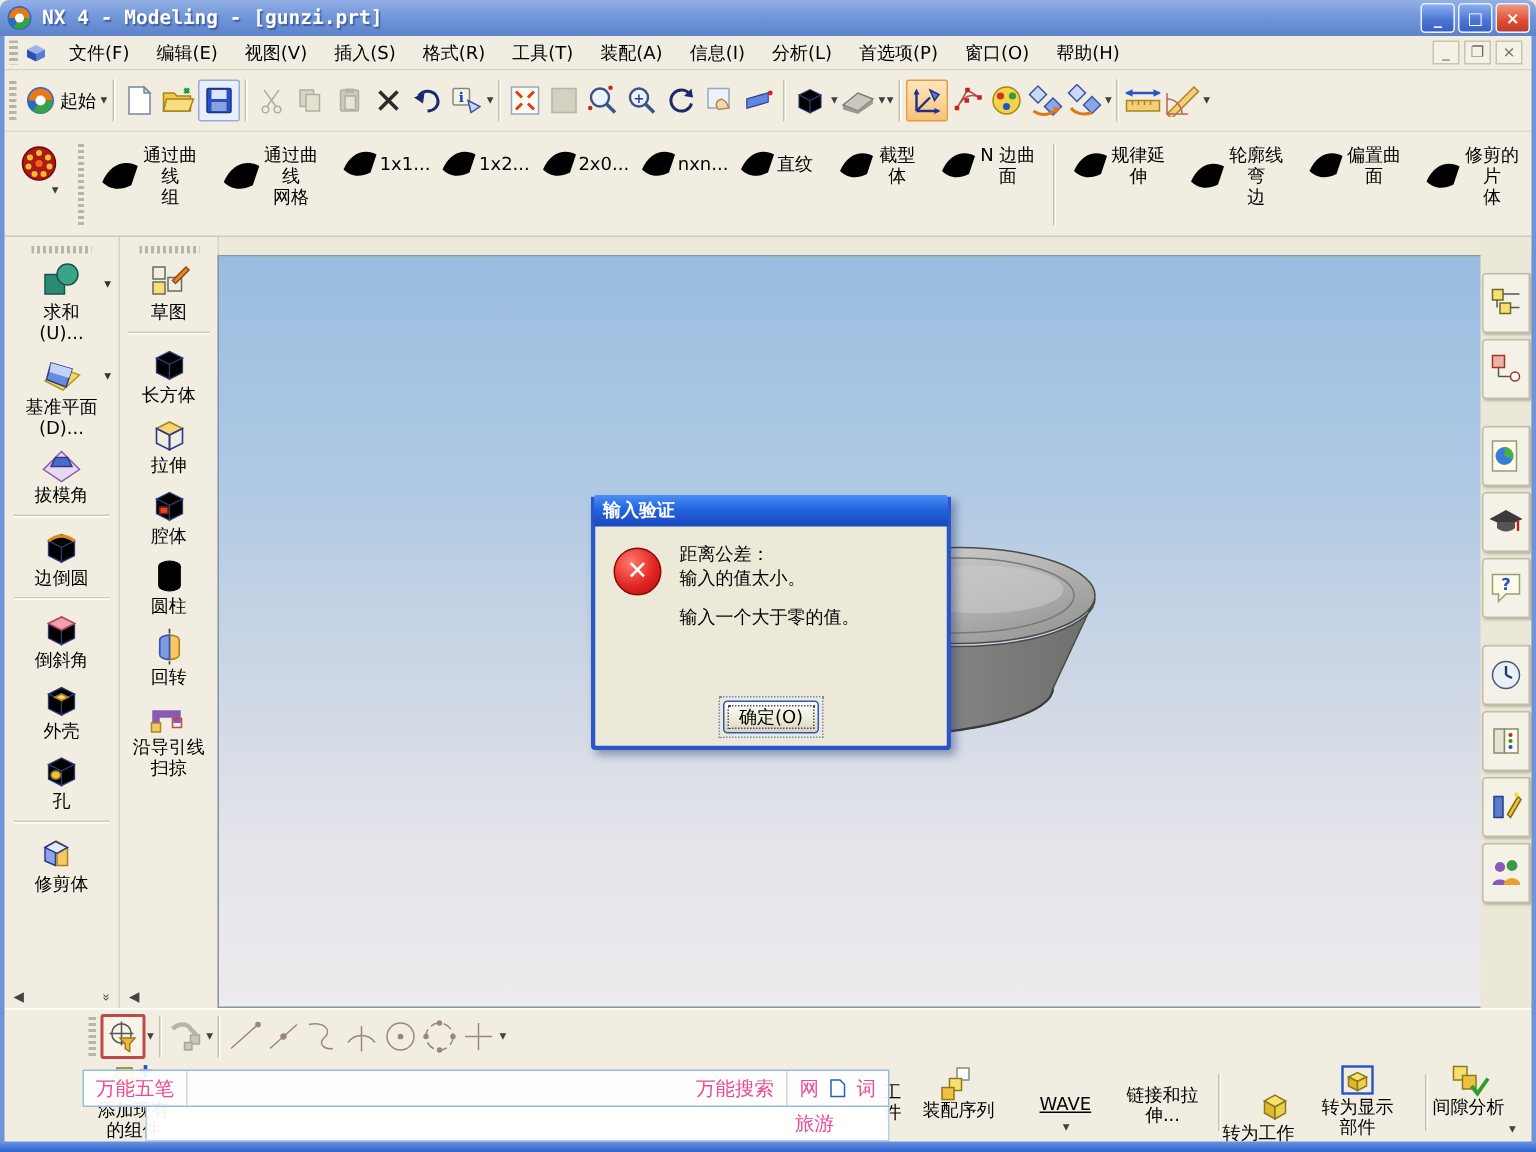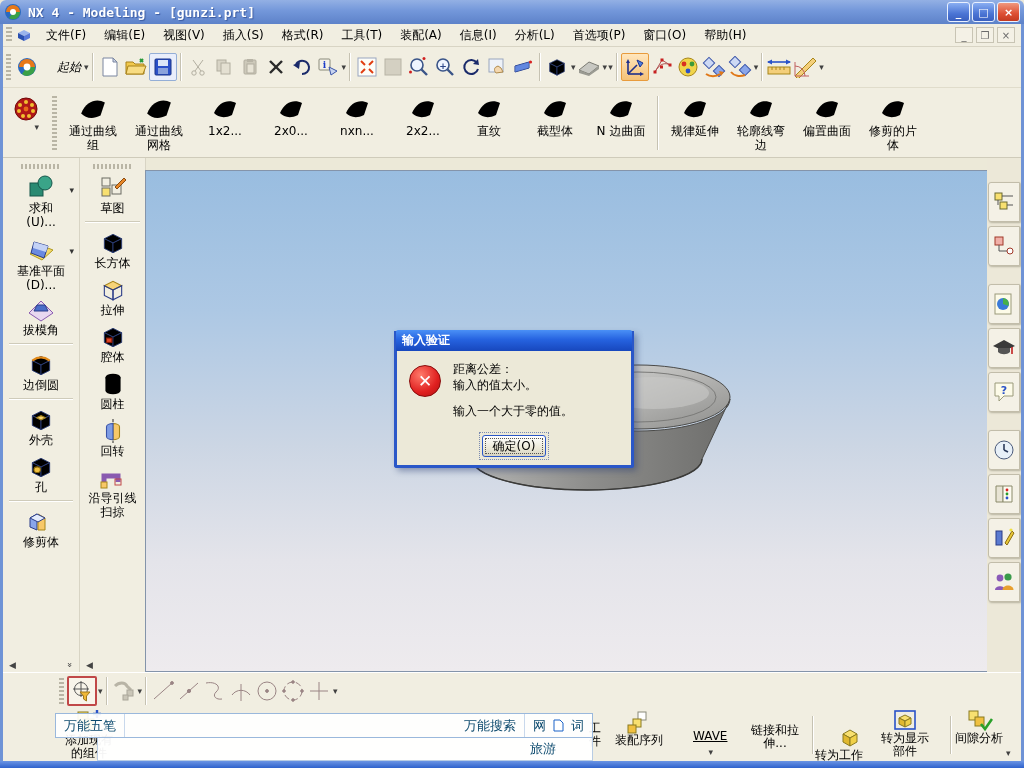--- a/index.html
+++ b/index.html
@@ -33,22 +33,22 @@
     display:flex;align-items:center;border-bottom:1px solid #e0dccb;box-sizing:border-box;}
   .toolbar2{position:absolute;left:3px;top:88px;width:1018px;height:70px;background:#f1eee1;
     display:flex;align-items:flex-start;border-bottom:1px solid #cfcbba;box-sizing:border-box;}
   .grip{width:5px;height:26px;margin:0 3px;background:repeating-linear-gradient(180deg,#b9b5a5 0 2px,transparent 2px 4px);}
   .grip.tall{height:54px;margin-top:8px;}
   .vsep{width:0;border-left:1px solid #c6c2b2;border-right:1px solid #fff;height:28px;margin:0 3px;}
   .ib{min-width:26px;height:26px;display:flex;align-items:center;justify-content:center;position:relative;}
   .ib.framed{border:1px solid #94aed6;background:#e9eefb;border-radius:2px;}
   .ib.hl{border:1px solid #e89b3c;background:linear-gradient(180deg,#ffe6bd,#f6c277);border-radius:2px;}
   .dd{font-size:9px;color:#404040;margin-left:1px;}
-  .startlbl{margin:0 2px 0 17px;font-style:italic;}
-  .t2btn{display:flex;flex-direction:column;align-items:center;padding:6px 7px 2px;min-width:52px;}
+  .startlbl{margin:0 2px 0 0;}
+  .t2btn{display:flex;flex-direction:row;align-items:center;padding:6px 7px 2px;min-width:52px;}
   .t2icon{height:28px;display:flex;align-items:center;}
   .t2lbl{white-space:pre-line;text-align:center;line-height:14px;margin-top:2px;}
   .t2flower{display:flex;flex-direction:column;align-items:center;padding:8px 10px;}
   
   .main{position:absolute;left:3px;top:158px;width:1018px;height:514px;background:#ece9d8;}
   .col{position:absolute;top:0;bottom:0;display:flex;flex-direction:column;align-items:center;background:#f1eee1;}
   .col1{left:0;width:76px;border-right:1px solid #d8d4c4;}
   .col2{left:77px;width:65px;border-right:1px solid #d8d4c4;}
   .hgrip{width:40px;height:5px;margin:6px 0 2px;background:repeating-linear-gradient(90deg,#b9b5a5 0 2px,transparent 2px 4px);}
   .fbtn{display:flex;flex-direction:column;align-items:center;padding:4px 0 3px;width:100%;position:relative;}
@@ -72,31 +72,31 @@
     background:linear-gradient(180deg,#4a90f6 0%,#2663e0 45%,#1747bd 100%);
     border-radius:2px 2px 0 0;margin:-1px -1px 0;}
   .dbody{padding:10px 10px 8px;position:relative;}
   .derr{position:absolute;left:12px;top:14px;width:30px;height:30px;border-radius:50%;
     background:radial-gradient(circle at 35% 30%,#ff7a6a,#e02020 60%,#b01010);
     color:#fff;font-weight:bold;font-size:17px;display:flex;align-items:center;justify-content:center;
     border:1px solid #8a0a0a;}
   .dtext{margin-left:46px;line-height:16px;min-height:64px;}
   .dgap{height:10px;}
   .dbtnrow{display:flex;justify-content:center;padding:2px 0 8px;}
-  .dbtnwrap{outline:1px dotted #7a8ab0;outline-offset:2px;}
+  .dbtnwrap{outline:1px dotted #7a8ab0;outline-offset:2px;margin-top:32px;}
   .dbtn{min-width:64px;height:22px;border:1px solid #2a57c8;border-radius:3px;
     background:linear-gradient(180deg,#ffffff,#ece9d8 60%,#d8d4c0);font-size:12px;
     font-family:"DejaVu Sans",sans-serif;outline:1px dotted #555;outline-offset:-4px;}
   
   .curvebar{position:absolute;left:3px;top:672px;width:1018px;height:36px;background:#f1eee1;
     display:flex;align-items:center;border-top:1px solid #fff;box-sizing:border-box;}
   .bottombar{position:absolute;left:3px;top:708px;width:1018px;height:53px;background:#f1eee1;}
   .abtn{position:absolute;display:flex;flex-direction:column;align-items:center;}
   .albl{white-space:pre-line;text-align:center;line-height:13px;}
-  .imebar{position:absolute;left:52px;top:5px;width:538px;z-index:6;font-size:13px;color:#0c4a6e;}
+  .imebar{position:absolute;left:52px;top:5px;width:538px;z-index:6;font-size:13px;color:#ec4899;}
   .imerow1{height:23px;display:flex;align-items:stretch;background:rgba(255,255,255,.92);
     border:1px solid #9ab8dc;}
   .imeseg{display:flex;align-items:center;padding:0 8px;border-right:1px solid #c8d8ec;}
   .imerow2{height:22px;background:rgba(255,255,255,.95);border:1px solid #b8cce4;border-top:none;
     margin-left:42px;display:flex;align-items:center;}
   .travel{margin-left:432px;}
   .frag{position:absolute;left:586px;top:14px;line-height:13px;white-space:pre-line;}
   svg{display:block;}
 </style>
 </head>
@@ -418,45 +418,45 @@
         </span>
       <span class="t2lbl">通过曲线
 网格</span>
       </div>
     <div class="t2btn">
       <span class="t2icon">
           <svg width="26" height="24" viewBox="0 0 26 24" class="sf-green">
             <use href="#surf"></use>
           </svg>
         </span>
+      <span class="t2lbl">1x1...</span>
+      </div>
+    <div class="t2btn">
+      <span class="t2icon">
+          <svg width="26" height="24" viewBox="0 0 26 24" class="sf-green">
+            <use href="#surf"></use>
+          </svg>
+        </span>
       <span class="t2lbl">1x2...</span>
       </div>
     <div class="t2btn">
       <span class="t2icon">
           <svg width="26" height="24" viewBox="0 0 26 24" class="sf-green">
             <use href="#surf"></use>
           </svg>
         </span>
       <span class="t2lbl">2x0...</span>
       </div>
     <div class="t2btn">
       <span class="t2icon">
           <svg width="26" height="24" viewBox="0 0 26 24" class="sf-green">
             <use href="#surf"></use>
           </svg>
         </span>
       <span class="t2lbl">nxn...</span>
-      </div>
-    <div class="t2btn">
-      <span class="t2icon">
-          <svg width="26" height="24" viewBox="0 0 26 24" class="sf-green">
-            <use href="#surf"></use>
-          </svg>
-        </span>
-      <span class="t2lbl">2x2...</span>
       </div>
     <div class="t2btn">
       <span class="t2icon">
           <svg width="26" height="24" viewBox="0 0 26 24" class="sf-blue">
             <use href="#surf"></use>
           </svg>
         </span>
       <span class="t2lbl">直纹</span>
       </div>
     <div class="t2btn">
@@ -545,20 +545,27 @@
         </div>
       <div class="hsep"></div>
       <div class="fbtn">
         <svg width="26" height="26" viewBox="0 0 24 24" class="cube-gold">
             <use href="#cube"></use>
             <path d="M4,8 Q12,2 20,8" fill="none" stroke="#e08818" stroke-width="2"></path>
           </svg>
         <span class="flbl">边倒圆</span>
         </div>
       <div class="hsep"></div>
+      <div class="fbtn">
+        <svg width="26" height="26" viewBox="0 0 24 24" class="cube-blue">
+            <use href="#cube"></use>
+            <polygon points="4,8 12,4 20,8 12,12" fill="#f0a0b0" stroke="#c04860"></polygon>
+          </svg>
+        <span class="flbl">倒斜角</span>
+        </div>
       <div class="fbtn">
         <svg width="26" height="26" viewBox="0 0 24 24" class="cube-blue">
             <use href="#cube"></use>
             <polygon points="8,10 12,8 16,10 12,12" fill="#f8d478" stroke="#a8861a"></polygon>
           </svg>
         <span class="flbl">外壳</span>
         </div>
       <div class="fbtn">
         <svg width="26" height="26" viewBox="0 0 24 24" class="cube-blue">
             <use href="#cube"></use>

